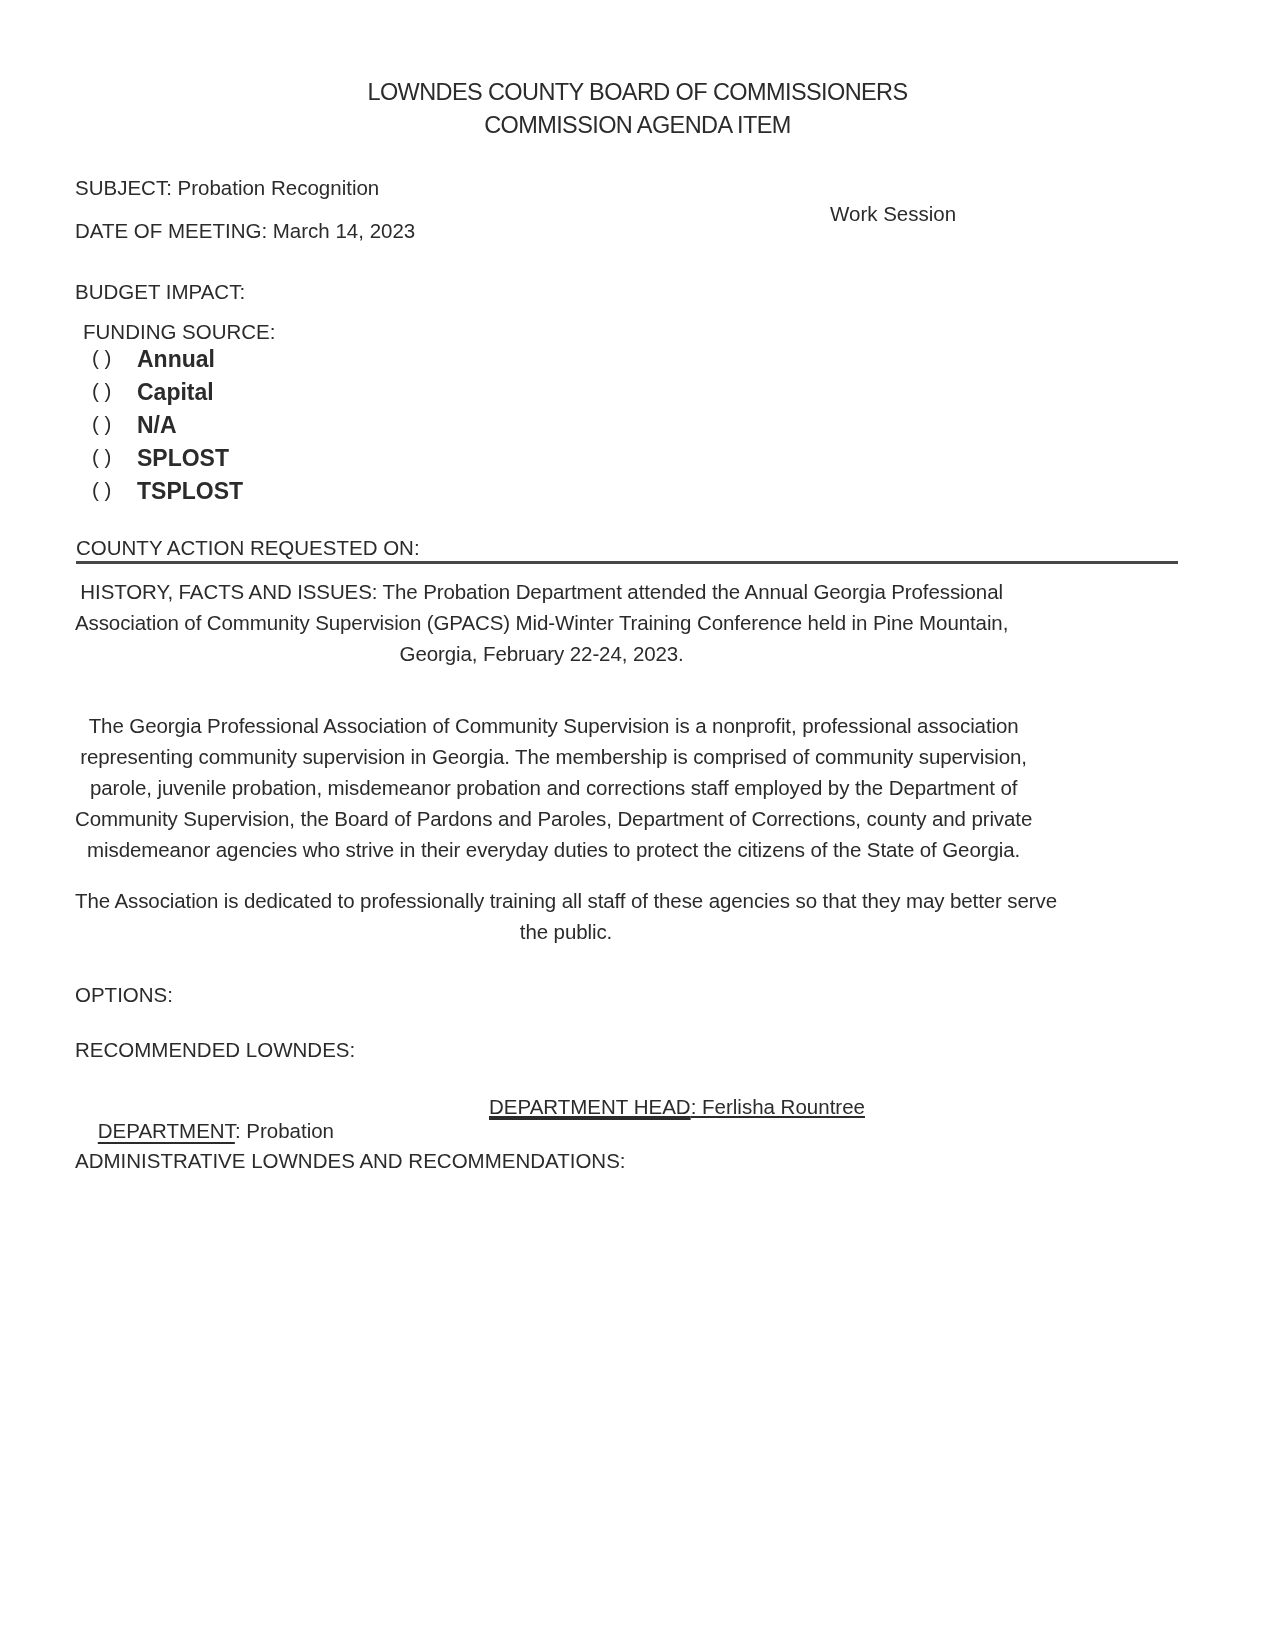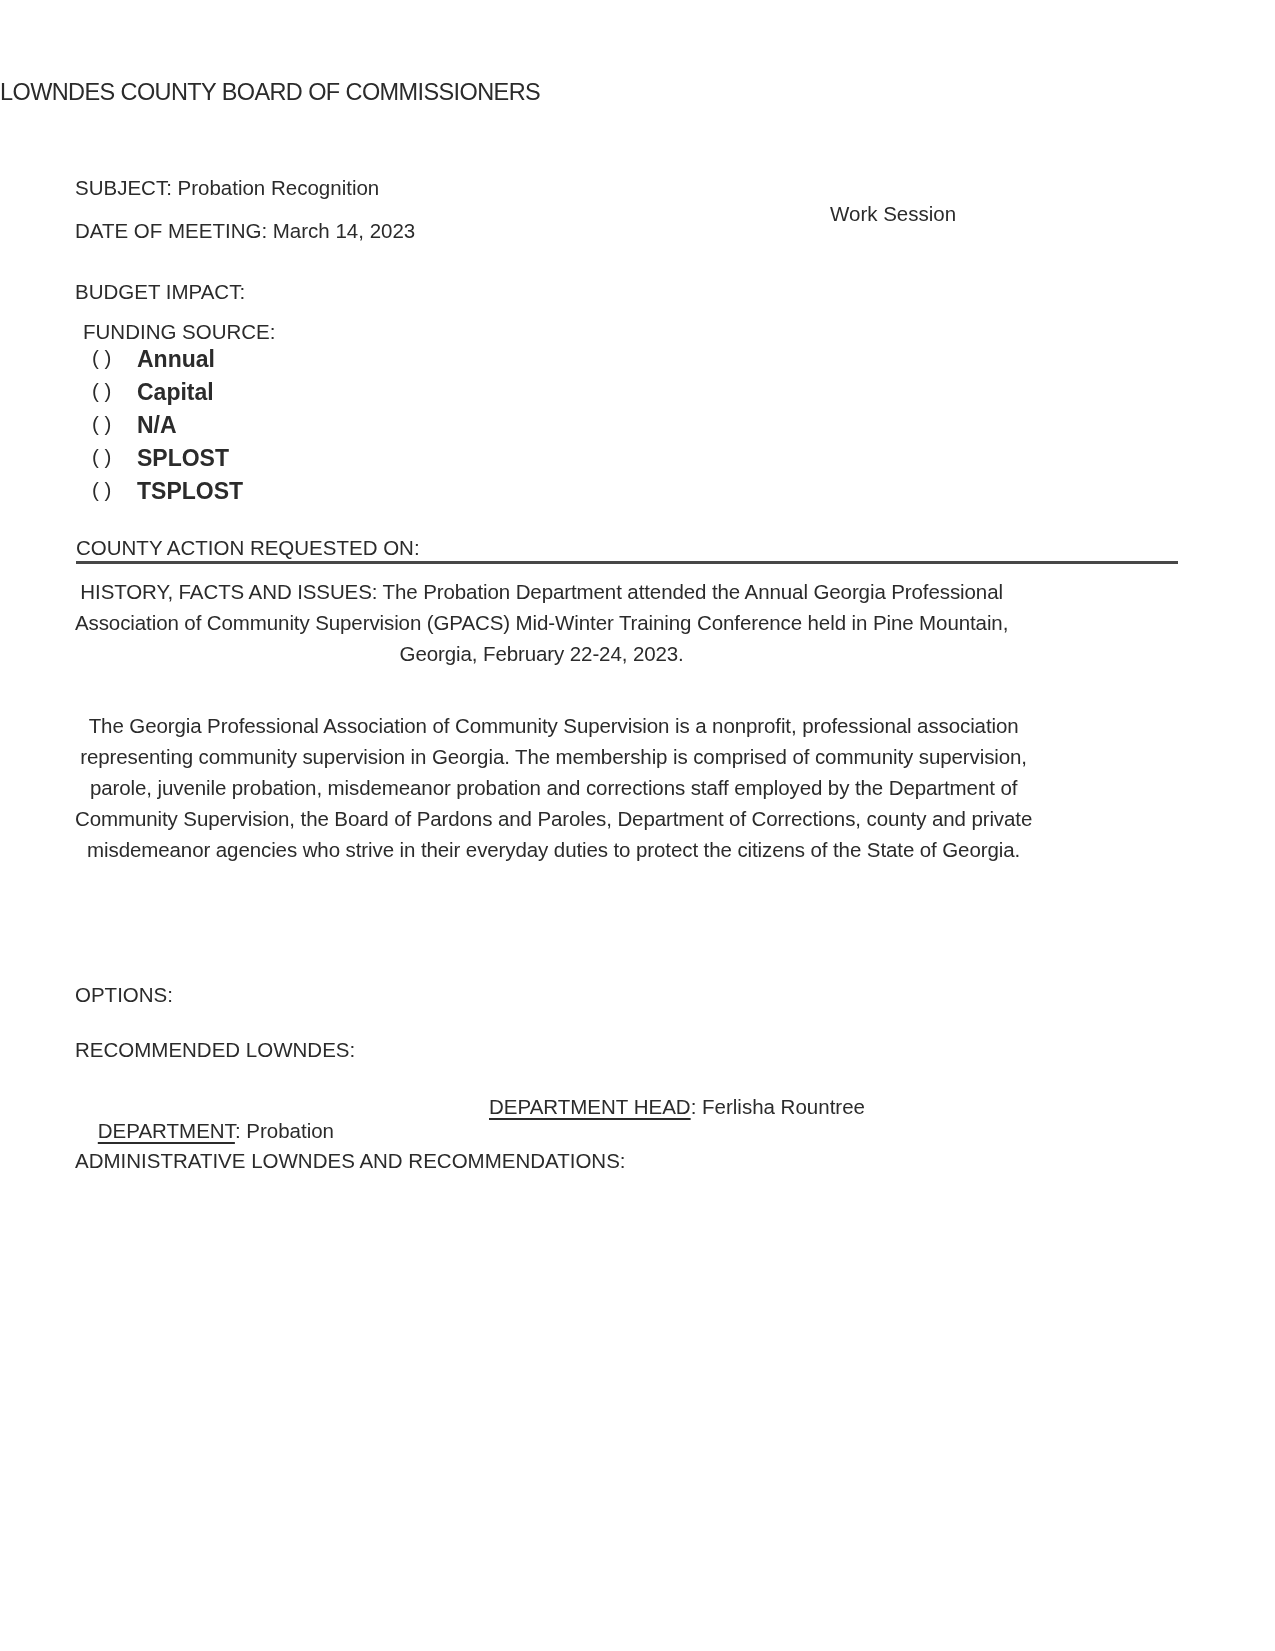--- a/index.html
+++ b/index.html
@@ -9,21 +9,21 @@
     height: 1651px;
     background: #ffffff;
     font-family: "Liberation Sans", sans-serif;
     color: #2b2b2b;
     overflow: hidden;
     margin: 0 auto;
   }
   .abs { position: absolute; }
   .doc-title {
     left: 0; right: 0;
-    text-align: left;
+    text-align: center;
     font-size: 23.5px;
     letter-spacing: -0.6px;
     white-space: pre;
   }
   .label-line {
     font-size: 20.5px;
     white-space: pre;
   }
   .para {
     font-size: 20.5px;
@@ -40,29 +40,30 @@
     white-space: pre;
   }
   .funding-row .opt-label { font-size: 23px; white-space: pre; font-weight: bold; }
   .divider { height: 3px; }
   .u-label {
     text-decoration: underline;
     text-decoration-thickness: 2px;
     text-underline-offset: 4px;
   }
   .dept-row { left: 75px; right: 0; font-size: 20.5px; white-space: pre; }
-  .dept-col2 { position: absolute; left: 414px; top: 0; white-space: pre; }
+  .dept-col2 { position: absolute; left: 414px; top: 0; white-space: pre; text-decoration: underline; }
 </style>
 </head>
 <body>
 
 <div class="page">
 
   <div class="abs doc-title" style="top:79px">LOWNDES COUNTY BOARD OF COMMISSIONERS</div>
 
+  <div class="abs doc-title" style="top:112px">COMMISSION AGENDA ITEM</div>
 
   <div class="abs label-line" style="top:176px; left:75px">SUBJECT: Probation Recognition</div>
 
   <div class="abs label-line" style="top:219px; left:75px">DATE OF MEETING: March 14, 2023</div>
 
   <div class="abs label-line" style="top:202px; left:830px">Work Session</div>
 
   <div class="abs label-line" style="top:280px; left:75px">BUDGET IMPACT:</div>
 
   <div class="abs label-line" style="top:320px; left:83px">FUNDING SOURCE:</div>
@@ -95,20 +96,22 @@
   <div class="abs para" style="top:576px; left:75px">HISTORY, FACTS AND ISSUES: The Probation Department attended the Annual Georgia Professional
 Association of Community Supervision (GPACS) Mid-Winter Training Conference held in Pine Mountain,
 Georgia, February 22-24, 2023.</div>
 
   <div class="abs para" style="top:710px; left:75px">The Georgia Professional Association of Community Supervision is a nonprofit, professional association
 representing community supervision in Georgia. The membership is comprised of community supervision,
 parole, juvenile probation, misdemeanor probation and corrections staff employed by the Department of
 Community Supervision, the Board of Pardons and Paroles, Department of Corrections, county and private
 misdemeanor agencies who strive in their everyday duties to protect the citizens of the State of Georgia.</div>
 
+  <div class="abs para" style="top:885px; left:75px">The Association is dedicated to professionally training all staff of these agencies so that they may better serve
+the public.</div>
 
   <div class="abs label-line" style="top:983px; left:75px">OPTIONS:</div>
 
   <div class="abs label-line" style="top:1038px; left:75px">RECOMMENDED LOWNDES:</div>
 
   <div class="abs dept-row" style="top:1095px">
     <span class="dept-col1"><span class="u-label">DEPARTMENT</span><span>: Probation</span></span>
     <span class="dept-col2"><span class="u-label">DEPARTMENT HEAD</span><span>: Ferlisha Rountree</span></span>
   </div>
 

